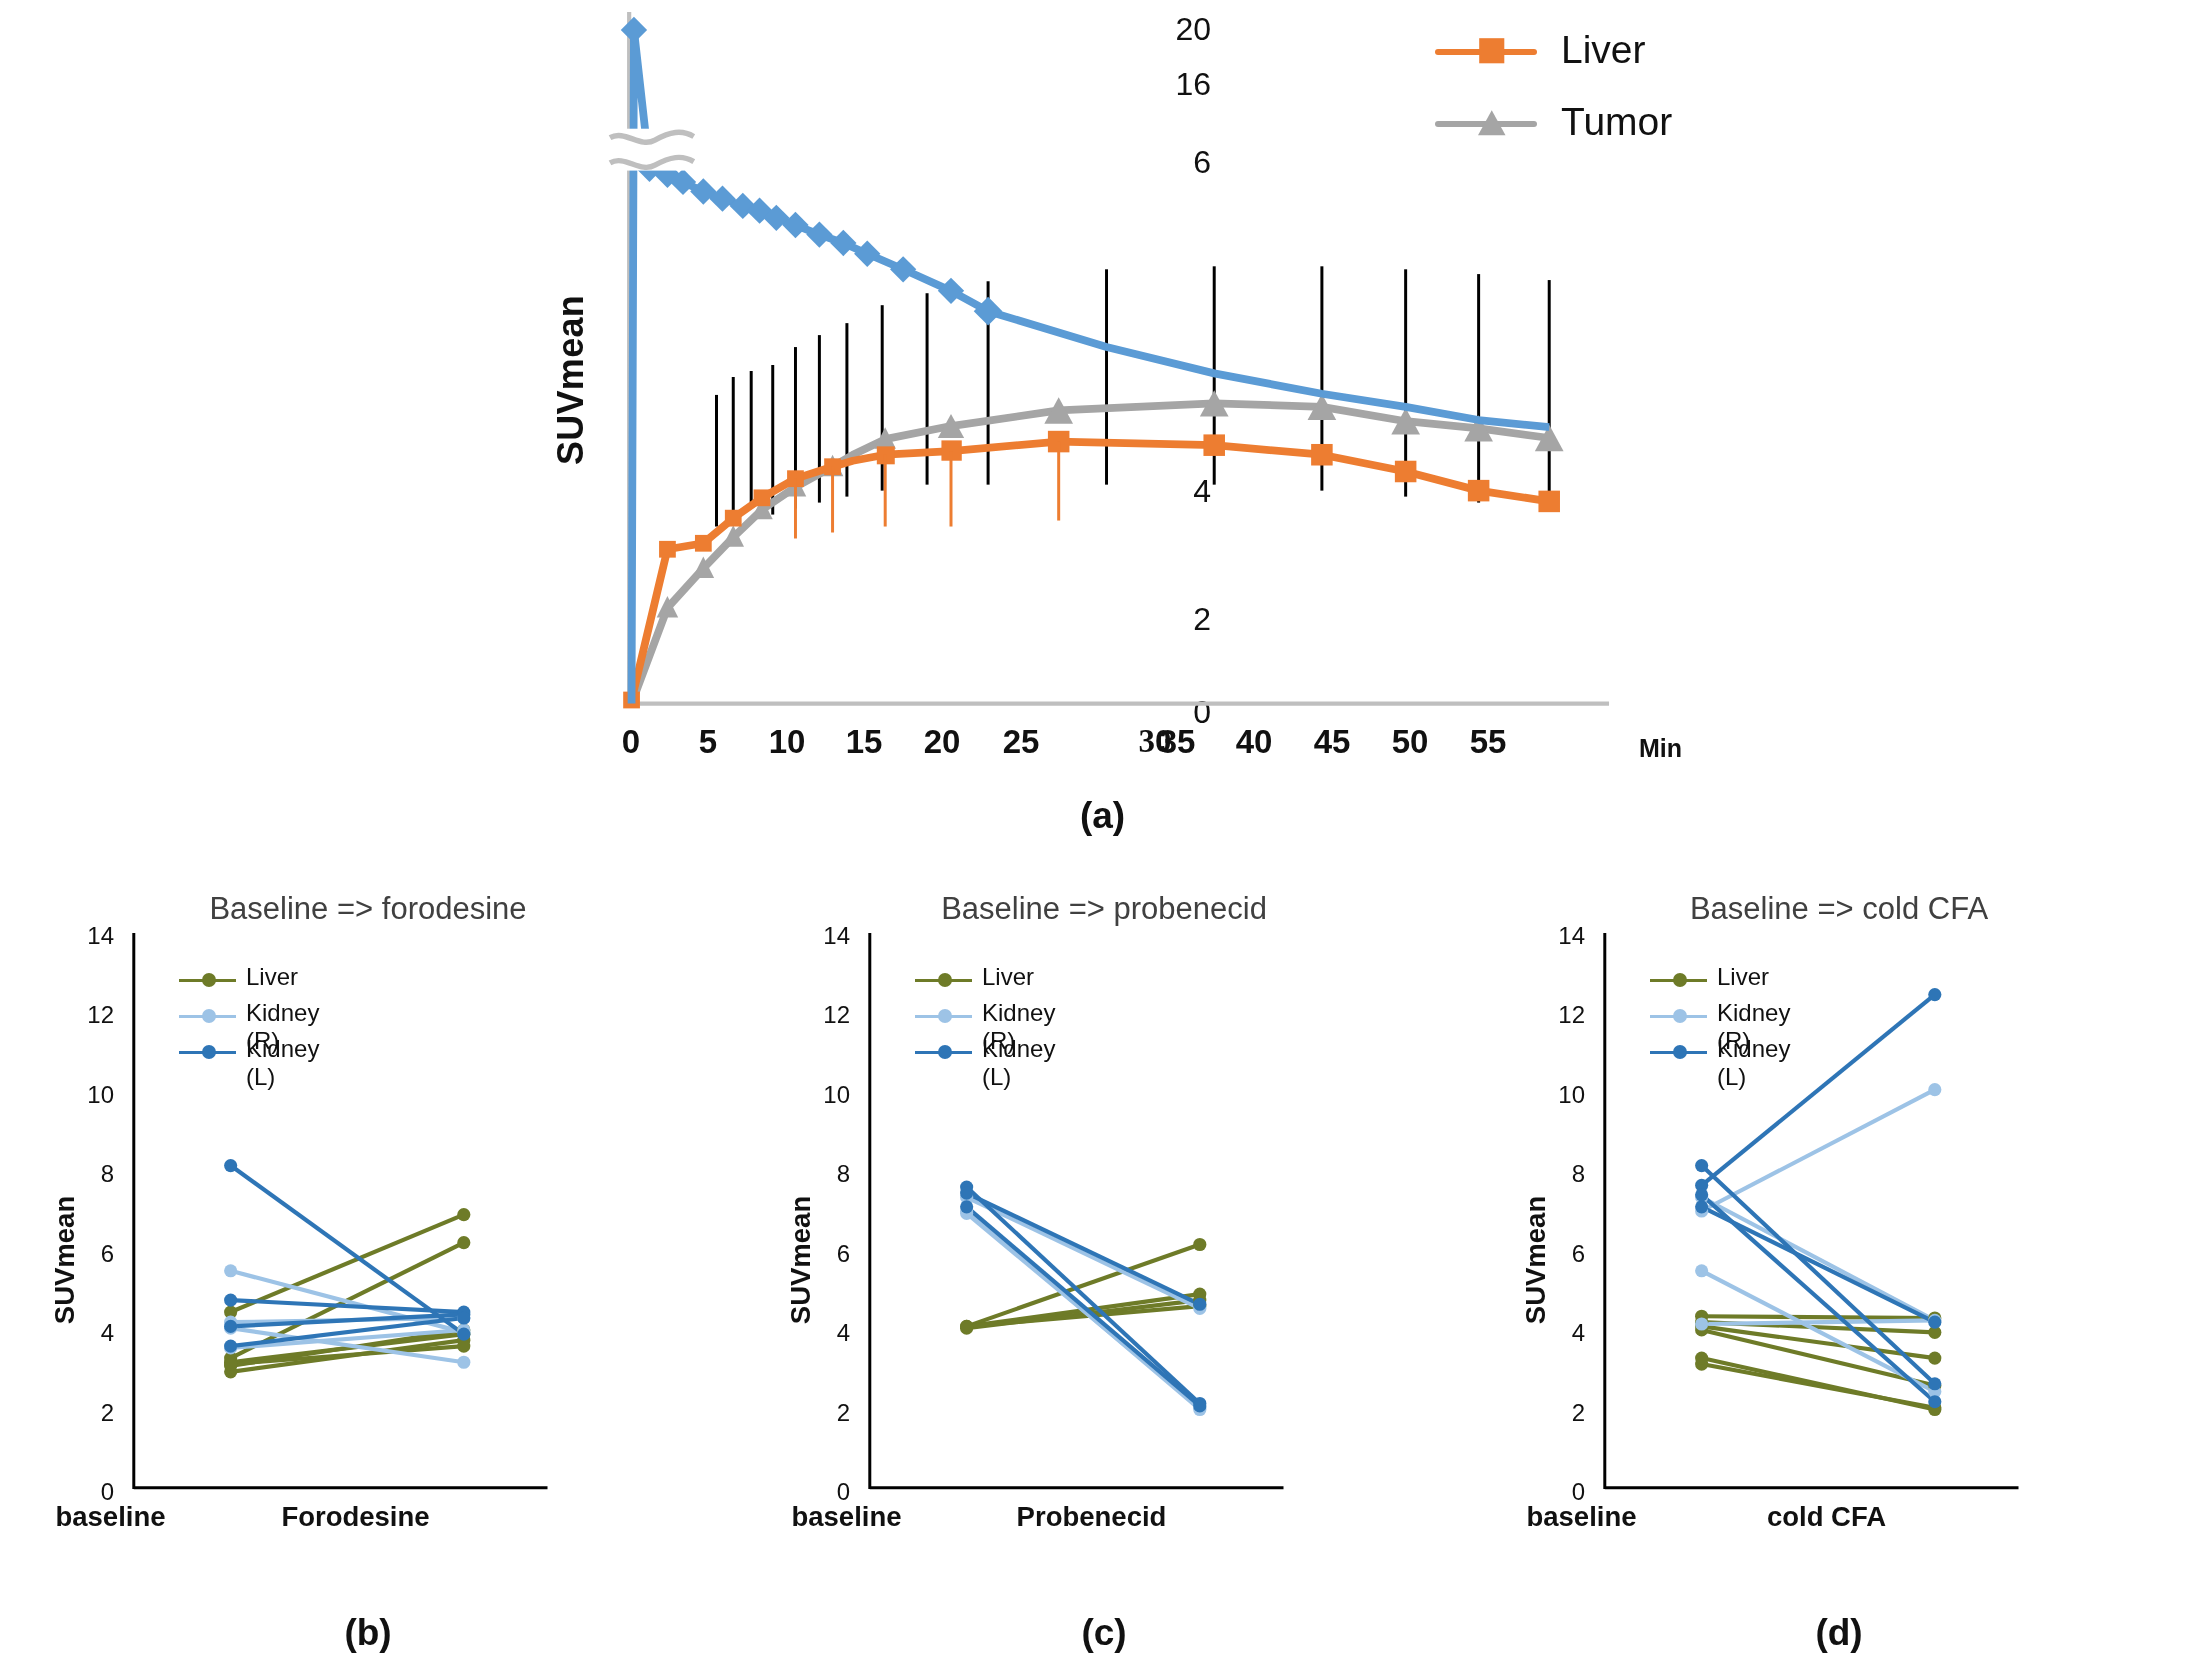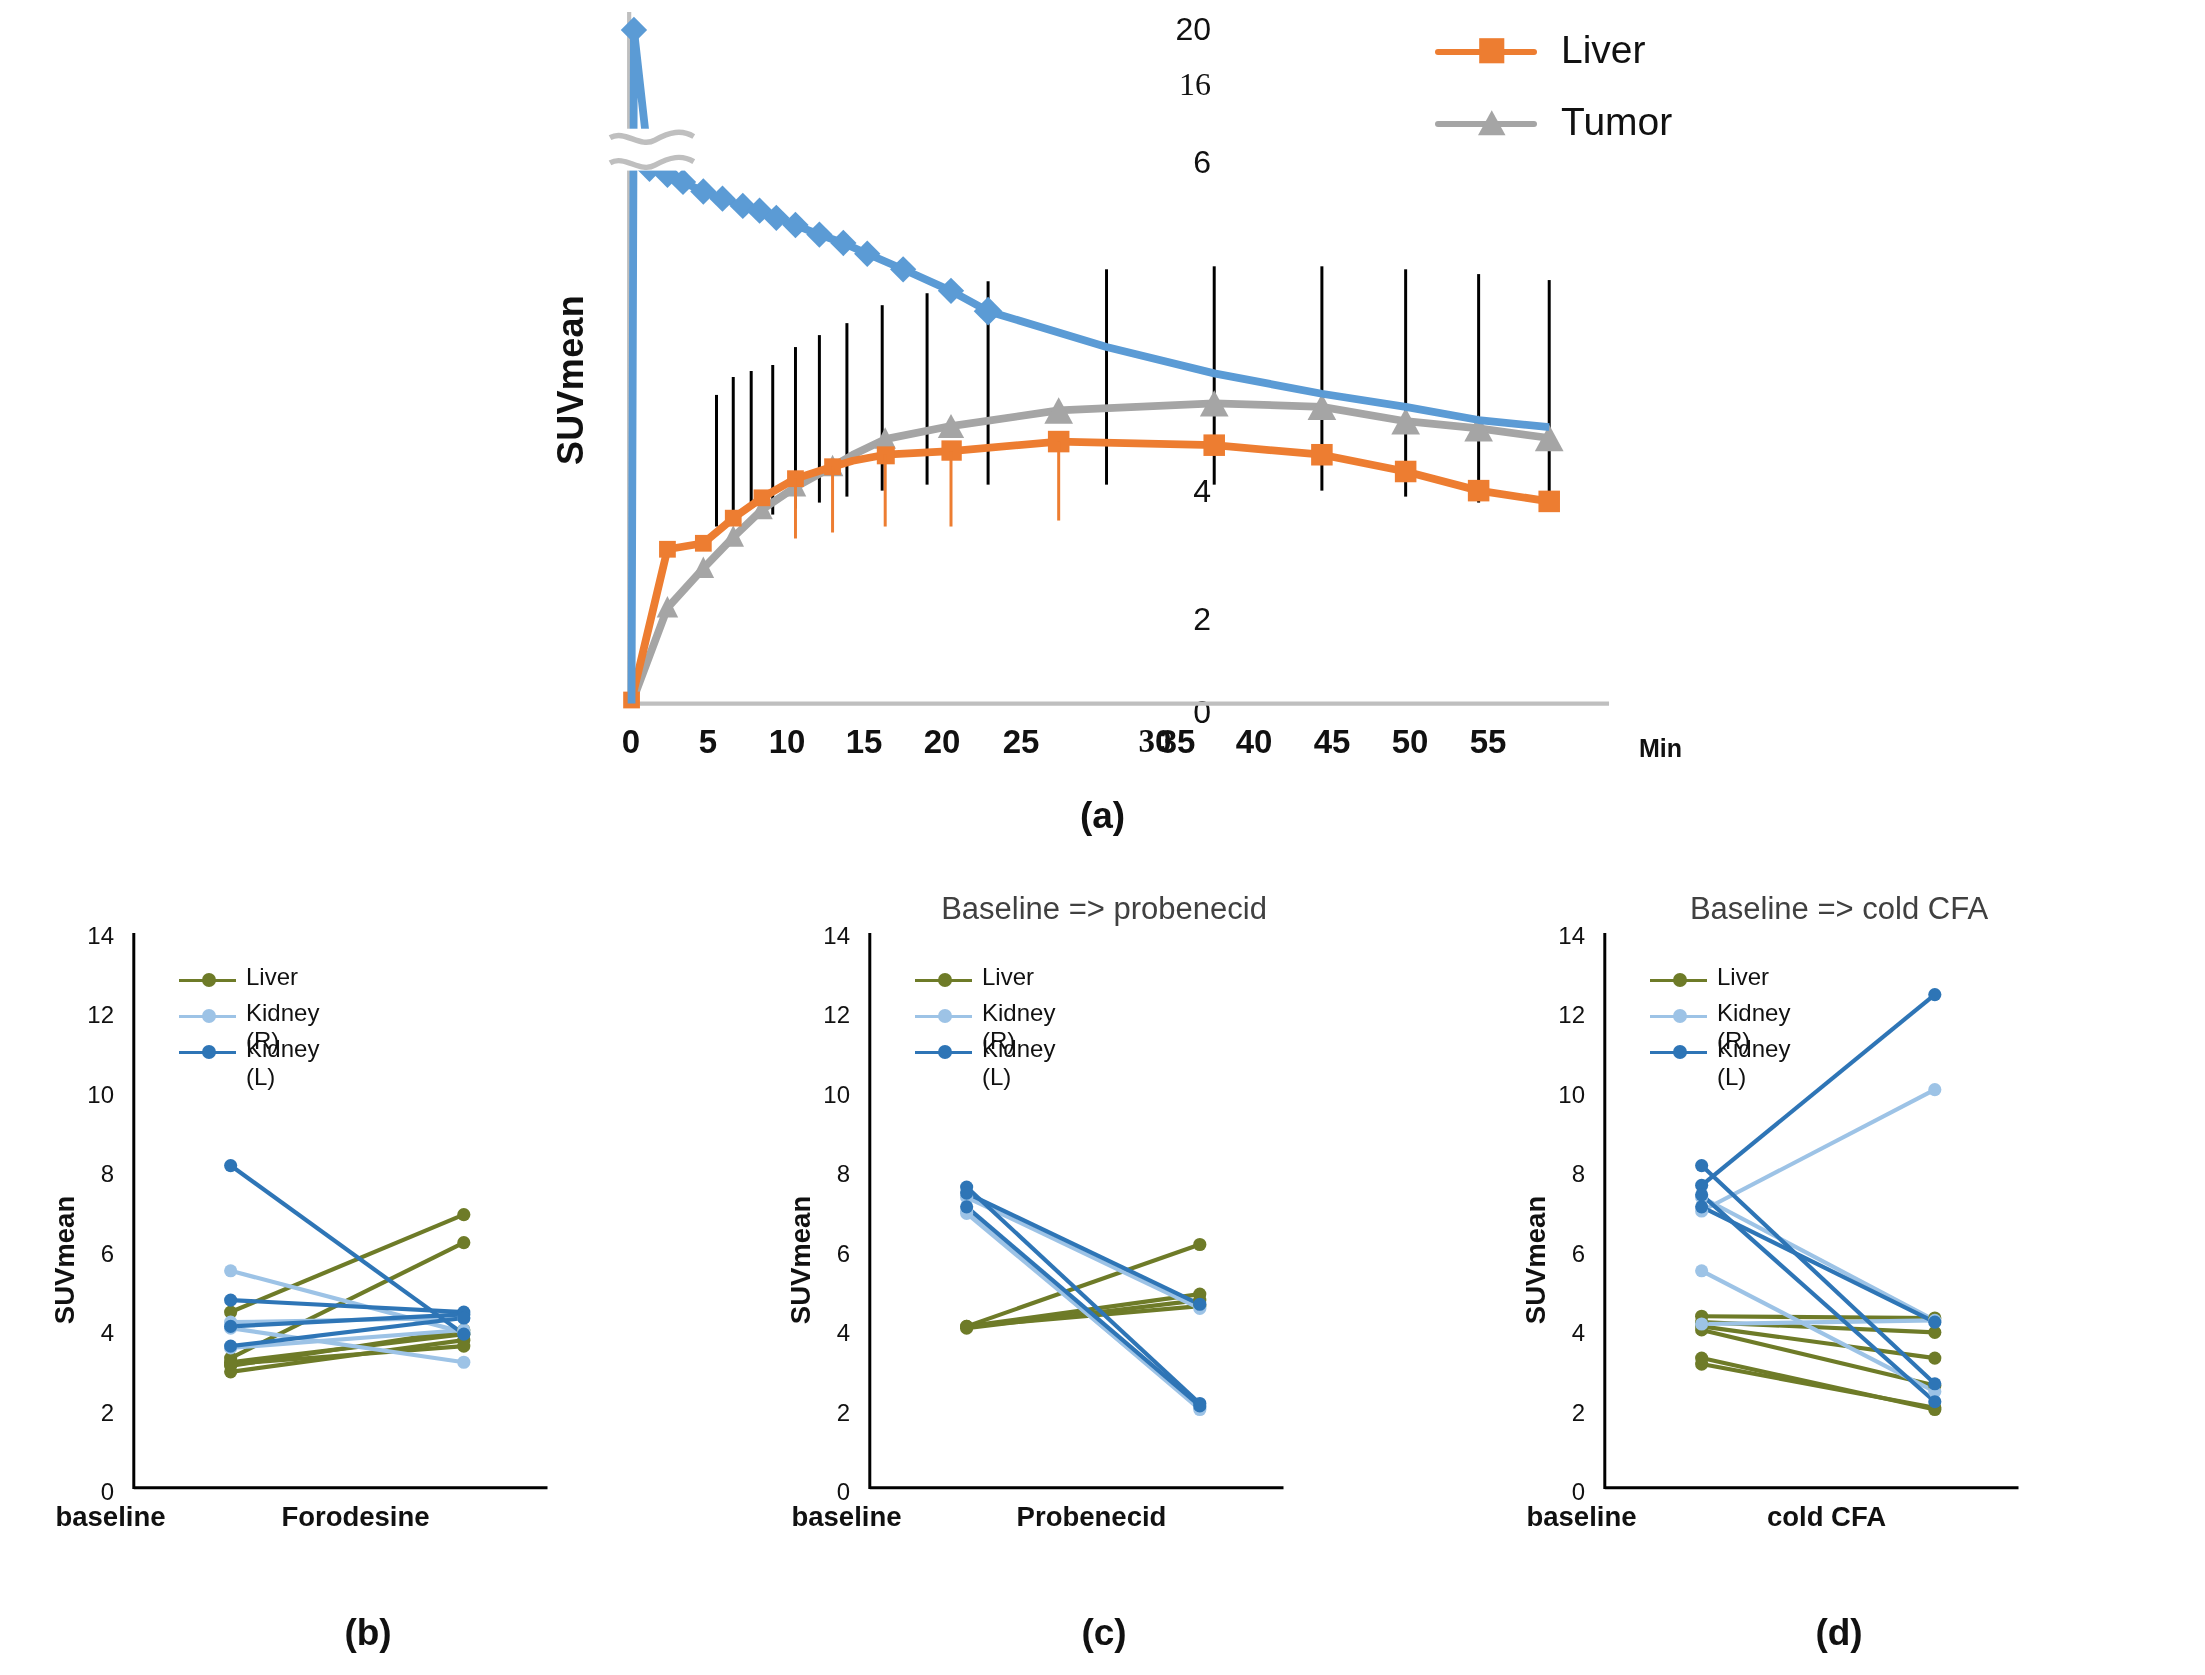--- a/index.html
+++ b/index.html
@@ -61,21 +61,21 @@
   svg{display:block;overflow:visible;}
 </style>
 </head>
 <body>
 
 <div class="panel" id="panel-a">
 
   <div id="a-ylabel">SUVmean</div>
 
   <div class="a-ytick" style="top:10.8px;">20</div>
-  <div class="a-ytick" style="top:66px;font-family:Liberation Serif, serif;">16</div>
+  <div class="a-ytick" style="top:66px;">16</div>
   <div class="a-ytick" style="top:144px;">6</div>
   <div class="a-ytick" style="top:473px;">4</div>
   <div class="a-ytick" style="top:601px;">2</div>
   <div class="a-ytick" style="top:694px;">0</div>
 
   <svg id="a-plot" viewBox="0 0 1680 1190">
 
     <line x1="20" y1="1156" x2="1660" y2="1156" stroke="#BFBFBF" stroke-width="7"></line>
 
     <line x1="22" y1="0" x2="22" y2="1160" stroke="#BFBFBF" stroke-width="7"></line>
@@ -199,20 +199,21 @@
           <polygon points="23,2 46,44 0,44" fill="#A5A5A5"></polygon>
         </svg>
       <div class="legend-text">Tumor</div>
     </div>
   </div>
 
   <div id="a-caption">(a)</div>
 </div>
 
 <div class="spanel" id="panel-b">
+  <div class="sp-title">Baseline =&gt; forodesine</div>
   <div class="sp-ylabel">SUVmean</div>
 
   <div class="sp-ytick" style="top:49px;">14</div>
   <div class="sp-ytick" style="top:128px;">12</div>
   <div class="sp-ytick" style="top:208px;">10</div>
   <div class="sp-ytick" style="top:287px;">8</div>
   <div class="sp-ytick" style="top:367px;">6</div>
   <div class="sp-ytick" style="top:446px;">4</div>
   <div class="sp-ytick" style="top:526px;">2</div>
   <div class="sp-ytick" style="top:605px;">0</div>

